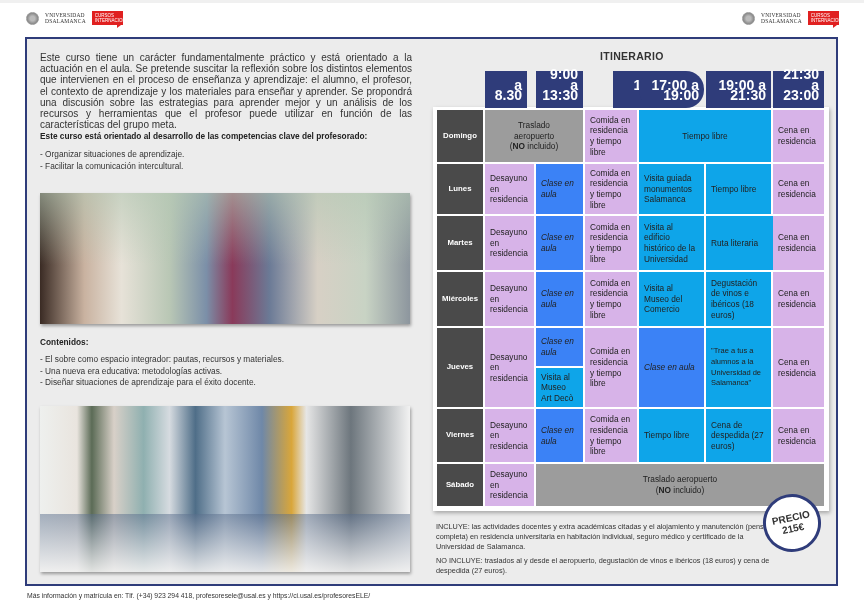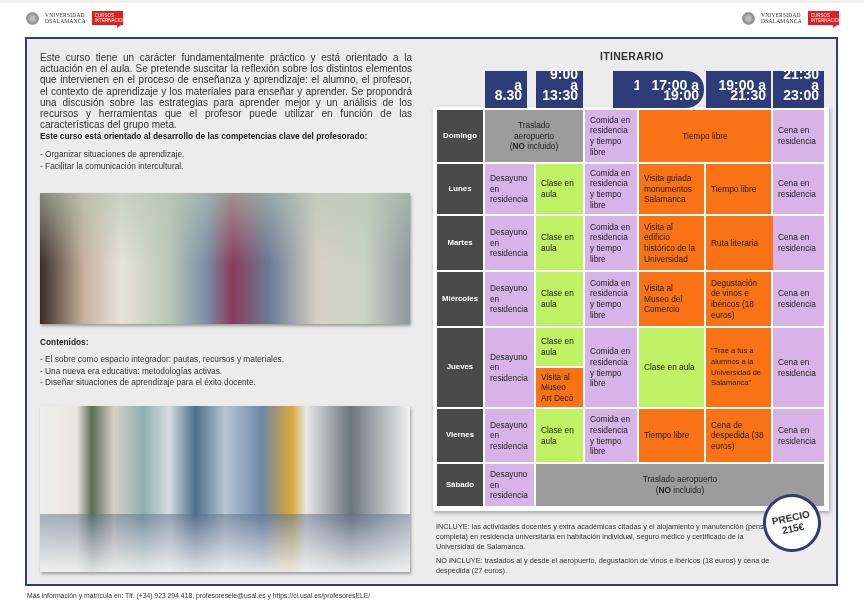--- a/index.html
+++ b/index.html
@@ -30,22 +30,22 @@
   .photo2 { top: 406px; height: 166px; background: linear-gradient(90deg, #eef0ee 0%, #e9e4de 10%, #5b6b56 14%, #d8d0c8 20%, #8fb0b0 28%, #d6dbe0 35%, #4f6e88 42%, #b7c5d4 50%, #6f88a8 60%, #d9a63a 68%, #e6e6e6 72%, #6d767d 84%, #f2f2f2 100%); }
   .photo2::before { content: ""; position: absolute; left: 0; right: 0; bottom: 0; height: 35%; background: linear-gradient(180deg, rgba(90,110,140,0.5), rgba(240,240,240,0.9)); }
 
   .it-title { position: absolute; left: 600px; top: 50px; font-size: 10.5px; font-weight: bold; color: #333; letter-spacing: 0.3px; }
 
   .table-wrap { position: absolute; left: 433px; top: 107px; width: 396px; height: 404px; background: #fff; box-shadow: 1px 2px 4px rgba(0,0,0,0.3); }
   .cell { position: absolute; font-size: 8.3px; line-height: 10.6px; color: #222; display: flex; align-items: center; padding: 0 5px; }
   .hdr { background: #2f3c7a; color: #fff; font-weight: bold; justify-content: center; text-align: right; align-items: flex-end; padding-bottom: 7px; font-size: 14px; }
   .day { background: #4a4a4a; color: #fff; font-weight: bold; justify-content: center; font-size: 7.8px; }
   .purple { background: #d7b3e8; }
-  .green { background: #bef264; }
-  .pink { background: #f97316; }
+  .green { background: #3b82f6; font-style: italic; }
+  .pink { background: #0ea5e9; }
   .gray { background: #9c9c9c; justify-content: center; text-align: center; }
   .center { justify-content: center; text-align: center; }
   .cell b { font-weight: bold; }
 
   .notes { position: absolute; left: 436px; width: 340px; font-size: 7.3px; line-height: 10px; color: #333; }
   .notes1 { top: 522px; }
   .notes2 { top: 556px; width: 360px; }
 
   .price { position: absolute; left: 763px; top: 494px; width: 58px; height: 58px; border-radius: 50%; border: 3px solid #2f3c7a; background: #fff; display: flex; flex-direction: column; align-items: center; justify-content: center; transform: rotate(-12deg); }
   .price-label { font-size: 10px; font-weight: bold; color: #333; line-height: 11px; }
@@ -157,21 +157,21 @@
 <div class="cell pink" style="left:536px;top:368px;width:47px;height:39px;">Visita al Museo Art Decò</div>
 <div class="cell purple" style="left:585px;top:328px;width:52px;height:79px;">Comida en residencia y tiempo libre</div>
 <div class="cell green" style="left:639px;top:328px;width:65px;height:79px;">Clase en aula</div>
 <div class="cell pink" style="left:706px;top:328px;width:65px;height:79px;font-size:7.5px;">"Trae a tus a alumnos a la Universidad de Salamanca"</div>
 <div class="cell purple" style="left:773px;top:328px;width:51px;height:79px;">Cena en residencia</div>
 
 <div class="cell purple" style="left:485px;top:409px;width:49px;height:53px;">Desayuno en residencia</div>
 <div class="cell green" style="left:536px;top:409px;width:47px;height:53px;">Clase en aula</div>
 <div class="cell purple" style="left:585px;top:409px;width:52px;height:53px;">Comida en residencia y tiempo libre</div>
 <div class="cell pink" style="left:639px;top:409px;width:65px;height:53px;">Tiempo libre</div>
-<div class="cell pink" style="left:706px;top:409px;width:65px;height:53px;">Cena de despedida (38 euros)</div>
+<div class="cell pink" style="left:706px;top:409px;width:65px;height:53px;">Cena de despedida (27 euros)</div>
 <div class="cell purple" style="left:773px;top:409px;width:51px;height:53px;">Cena en residencia</div>
 
 <div class="cell purple" style="left:485px;top:464px;width:49px;height:42px;">Desayuno en residencia</div>
 <div class="cell gray" style="left:536px;top:464px;width:288px;height:42px;flex-direction:column;">
   <span>Traslado aeropuerto</span>
   <span>(<b>NO</b><span> incluido)</span></span>
 </div>
 
 <div class="notes notes1">INCLUYE: las actividades docentes y extra académicas citadas y el alojamiento y manutención (pensión completa) en residencia universitaria en habitación individual, seguro médico y certificado de la Universidad de Salamanca.</div>
 <div class="notes notes2">NO INCLUYE: traslados al y desde el aeropuerto, degustación de vinos e ibéricos (18 euros) y cena de despedida (27 euros).</div>

